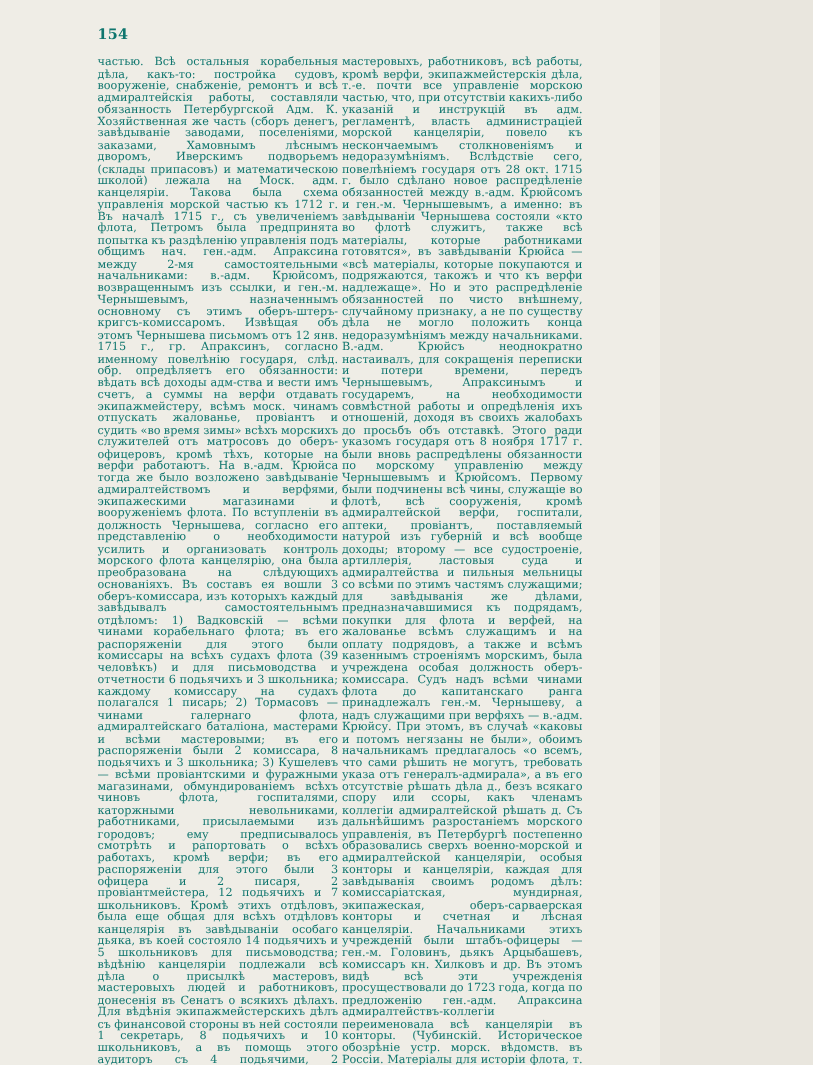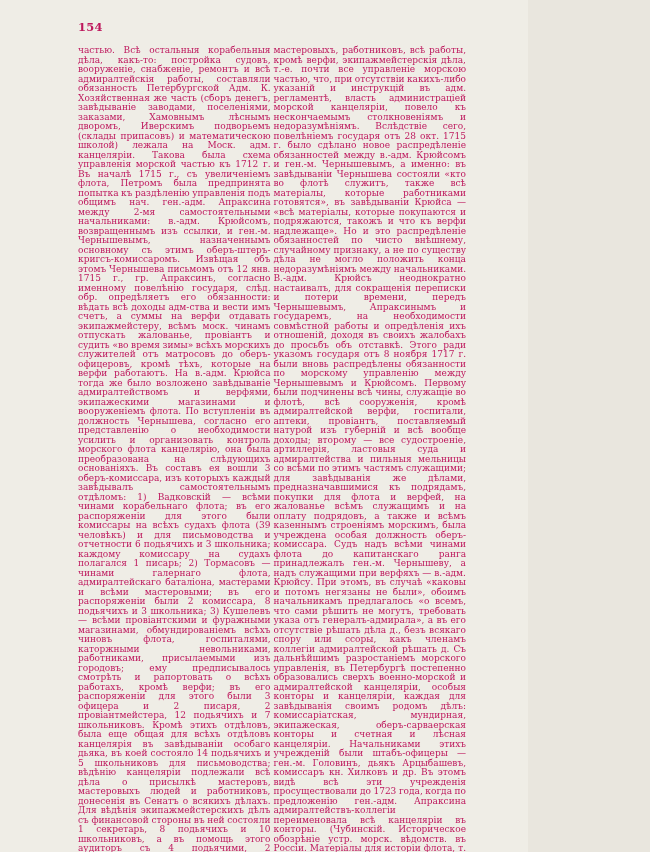--- a/index.html
+++ b/index.html
@@ -5,21 +5,21 @@
   html, body {
     margin: 0;
     padding: 0;
     background: #e9e6de;
   }
   .page {
     position: relative;
     width: 528px;
     height: 852px;
     background: #efede6;
-    color: #be185d;
+    color: #0f766e;
     font-family: "DejaVu Serif", "Liberation Serif", serif;
     overflow: hidden;
     box-sizing: border-box;
   }
   .header {
     position: relative;
     margin: 20px 62px 0 78px;
     height: 16px;
     font-weight: bold;
     font-size: 11.5px;

